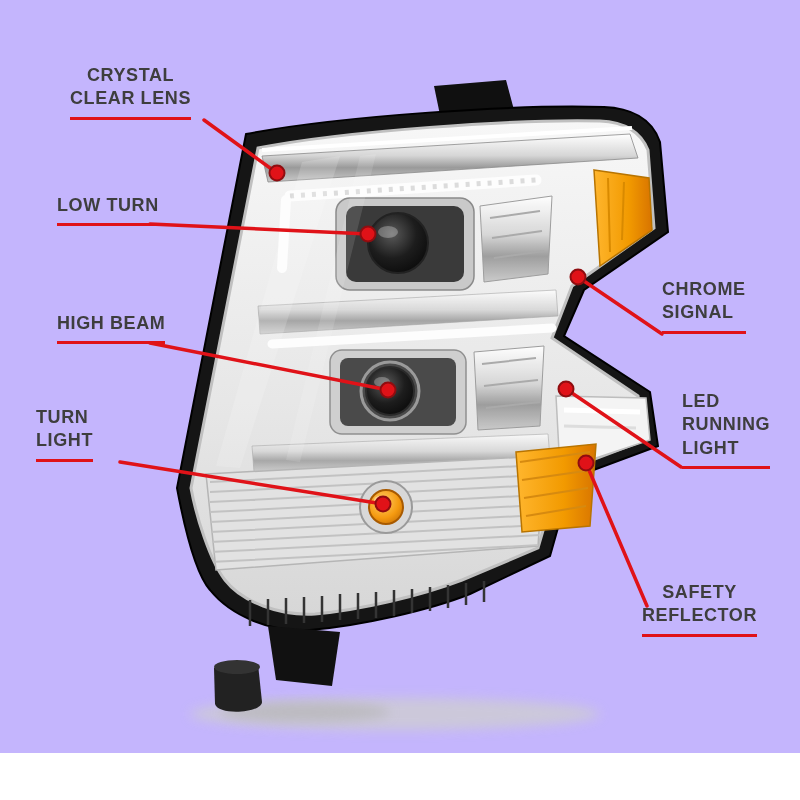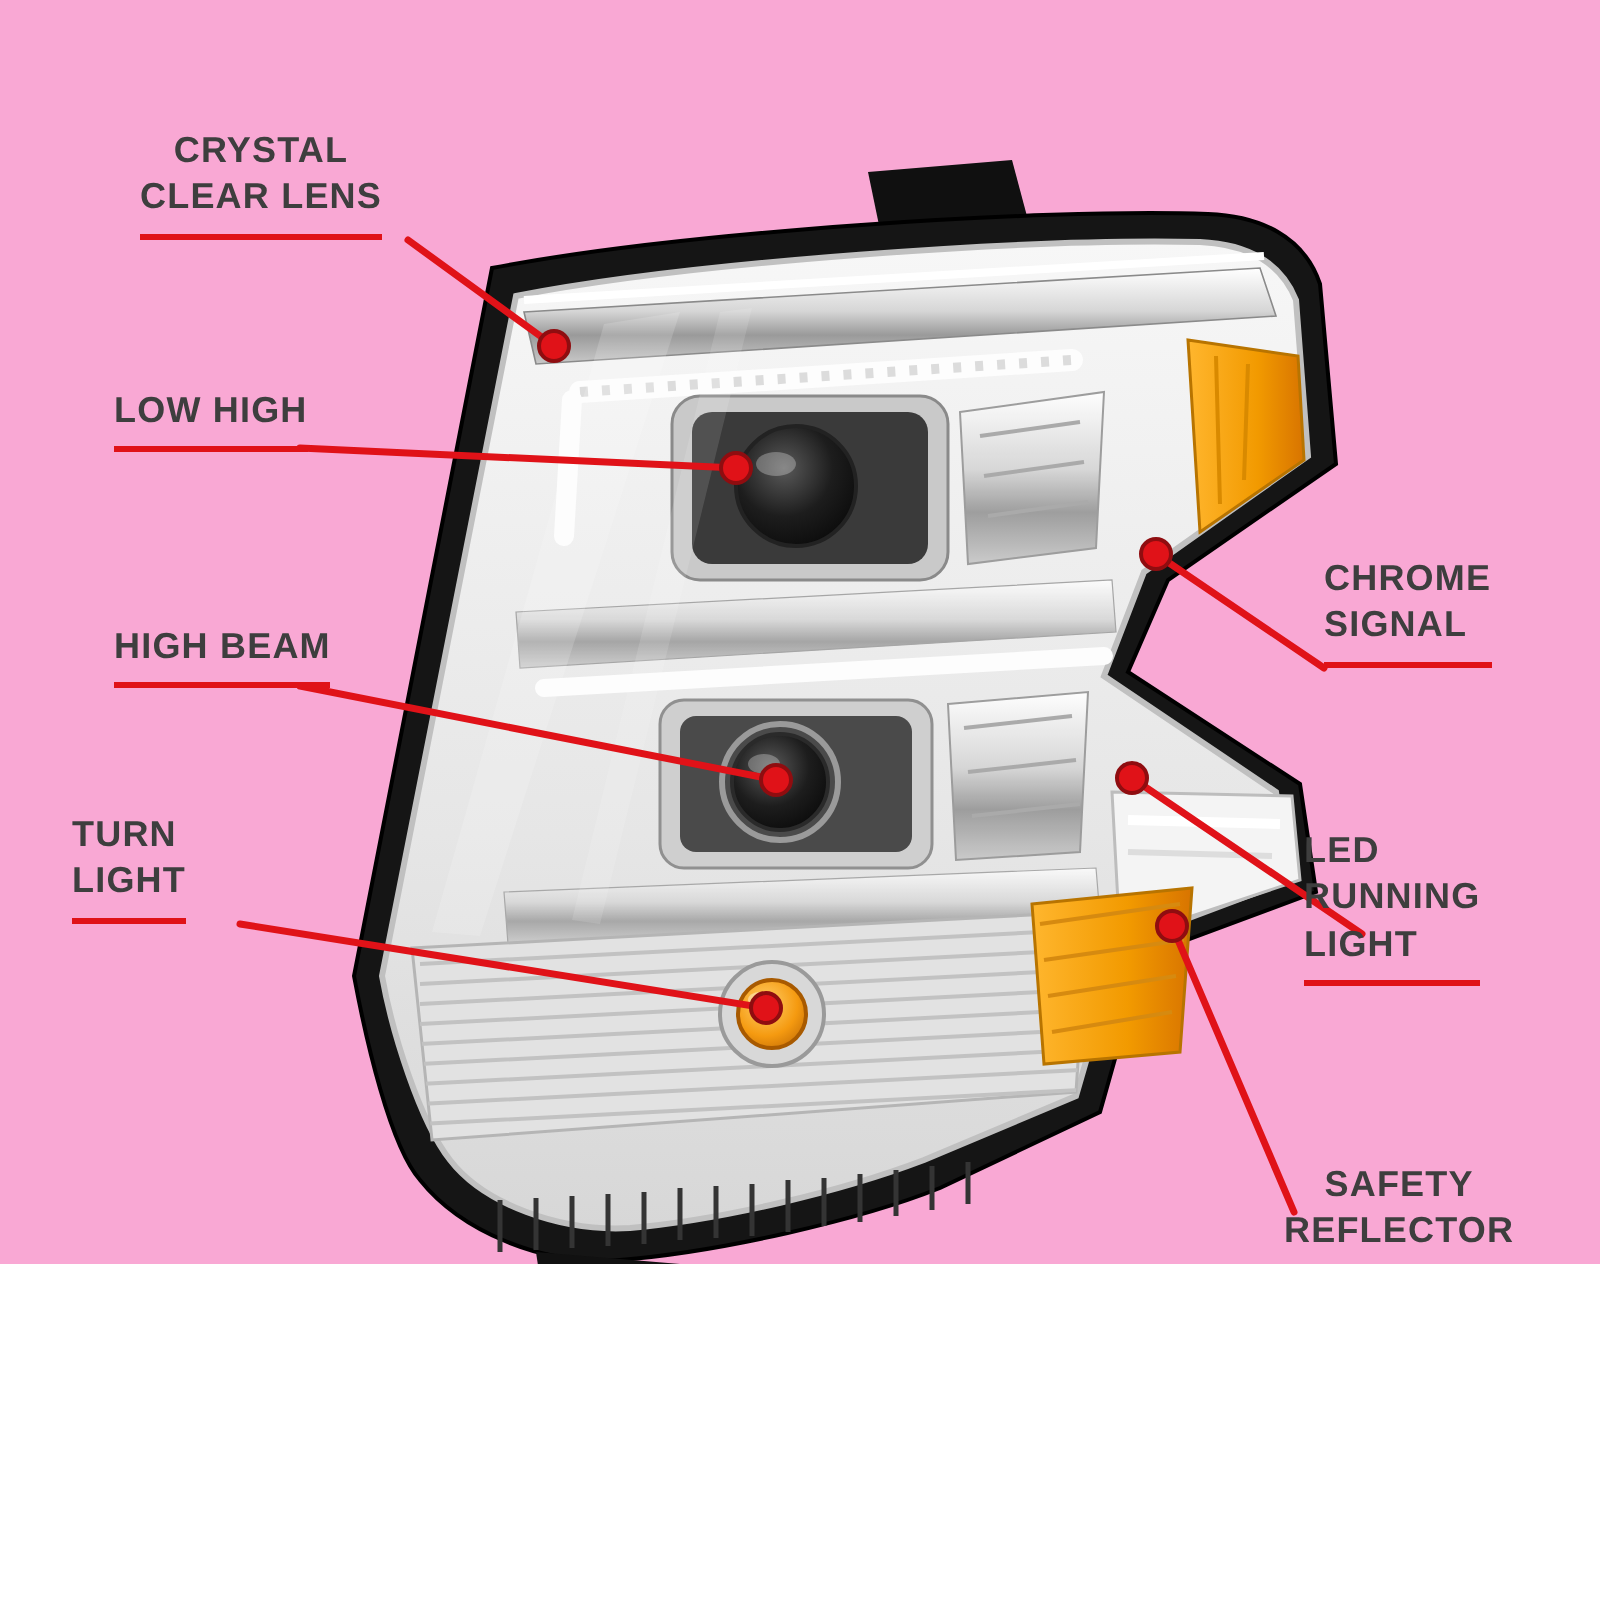--- a/index.html
+++ b/index.html
@@ -1,17 +1,17 @@
 <!DOCTYPE html>
 <html><head>
 <meta charset="utf-8">
 <title>Headlight Features Diagram</title>
 <style>
   html,body{margin:0;padding:0;background:#fff;}
-  .stage{position:relative;width:800px;height:632px;background:#f9a8d4;overflow:hidden;
+  .stage{position:relative;width:800px;height:753px;background:#c4b5fd;overflow:hidden;
          font-family:"Liberation Sans",sans-serif;}
   .art{position:absolute;left:0;top:0;width:800px;height:800px;}
   .callout{position:absolute;color:#3e3e3e;font-weight:bold;font-size:18px;
            letter-spacing:.6px;line-height:1.3;z-index:5;}
   .callout-label{display:inline-block;padding-bottom:6px;border-bottom:3px solid #e01218;}
   .callout .line{display:block;white-space:nowrap;}
   .center{text-align:center;}
 </style>
 </head>
 <body>
@@ -154,21 +154,21 @@
 
   <div class="callout center" style="left:70px;top:64px;">
     <div class="callout-label">
       <span class="line">CRYSTAL</span>
       <span class="line">CLEAR LENS</span>
     </div>
   </div>
 
   <div class="callout" style="left:57px;top:194px;">
     <div class="callout-label">
-      <span class="line">LOW HIGH</span>
+      <span class="line">LOW TURN</span>
     </div>
   </div>
 
   <div class="callout" style="left:57px;top:312px;text-decoration:underline;">
     <div class="callout-label">
       <span class="line">HIGH BEAM</span>
     </div>
   </div>
 
   <div class="callout" style="left:36px;top:406px;">
@@ -178,21 +178,21 @@
     </div>
   </div>
 
   <div class="callout" style="left:662px;top:278px;">
     <div class="callout-label">
       <span class="line">CHROME</span>
       <span class="line">SIGNAL</span>
     </div>
   </div>
 
-  <div class="callout" style="left:652px;top:390px;margin-top:24px;">
+  <div class="callout" style="left:682px;top:390px;">
     <div class="callout-label">
       <span class="line">LED</span>
       <span class="line">RUNNING</span>
       <span class="line">LIGHT</span>
     </div>
   </div>
 
   <div class="callout center" style="left:642px;top:552px;margin-top:29px;">
     <div class="callout-label">
       <span class="line">SAFETY</span>

